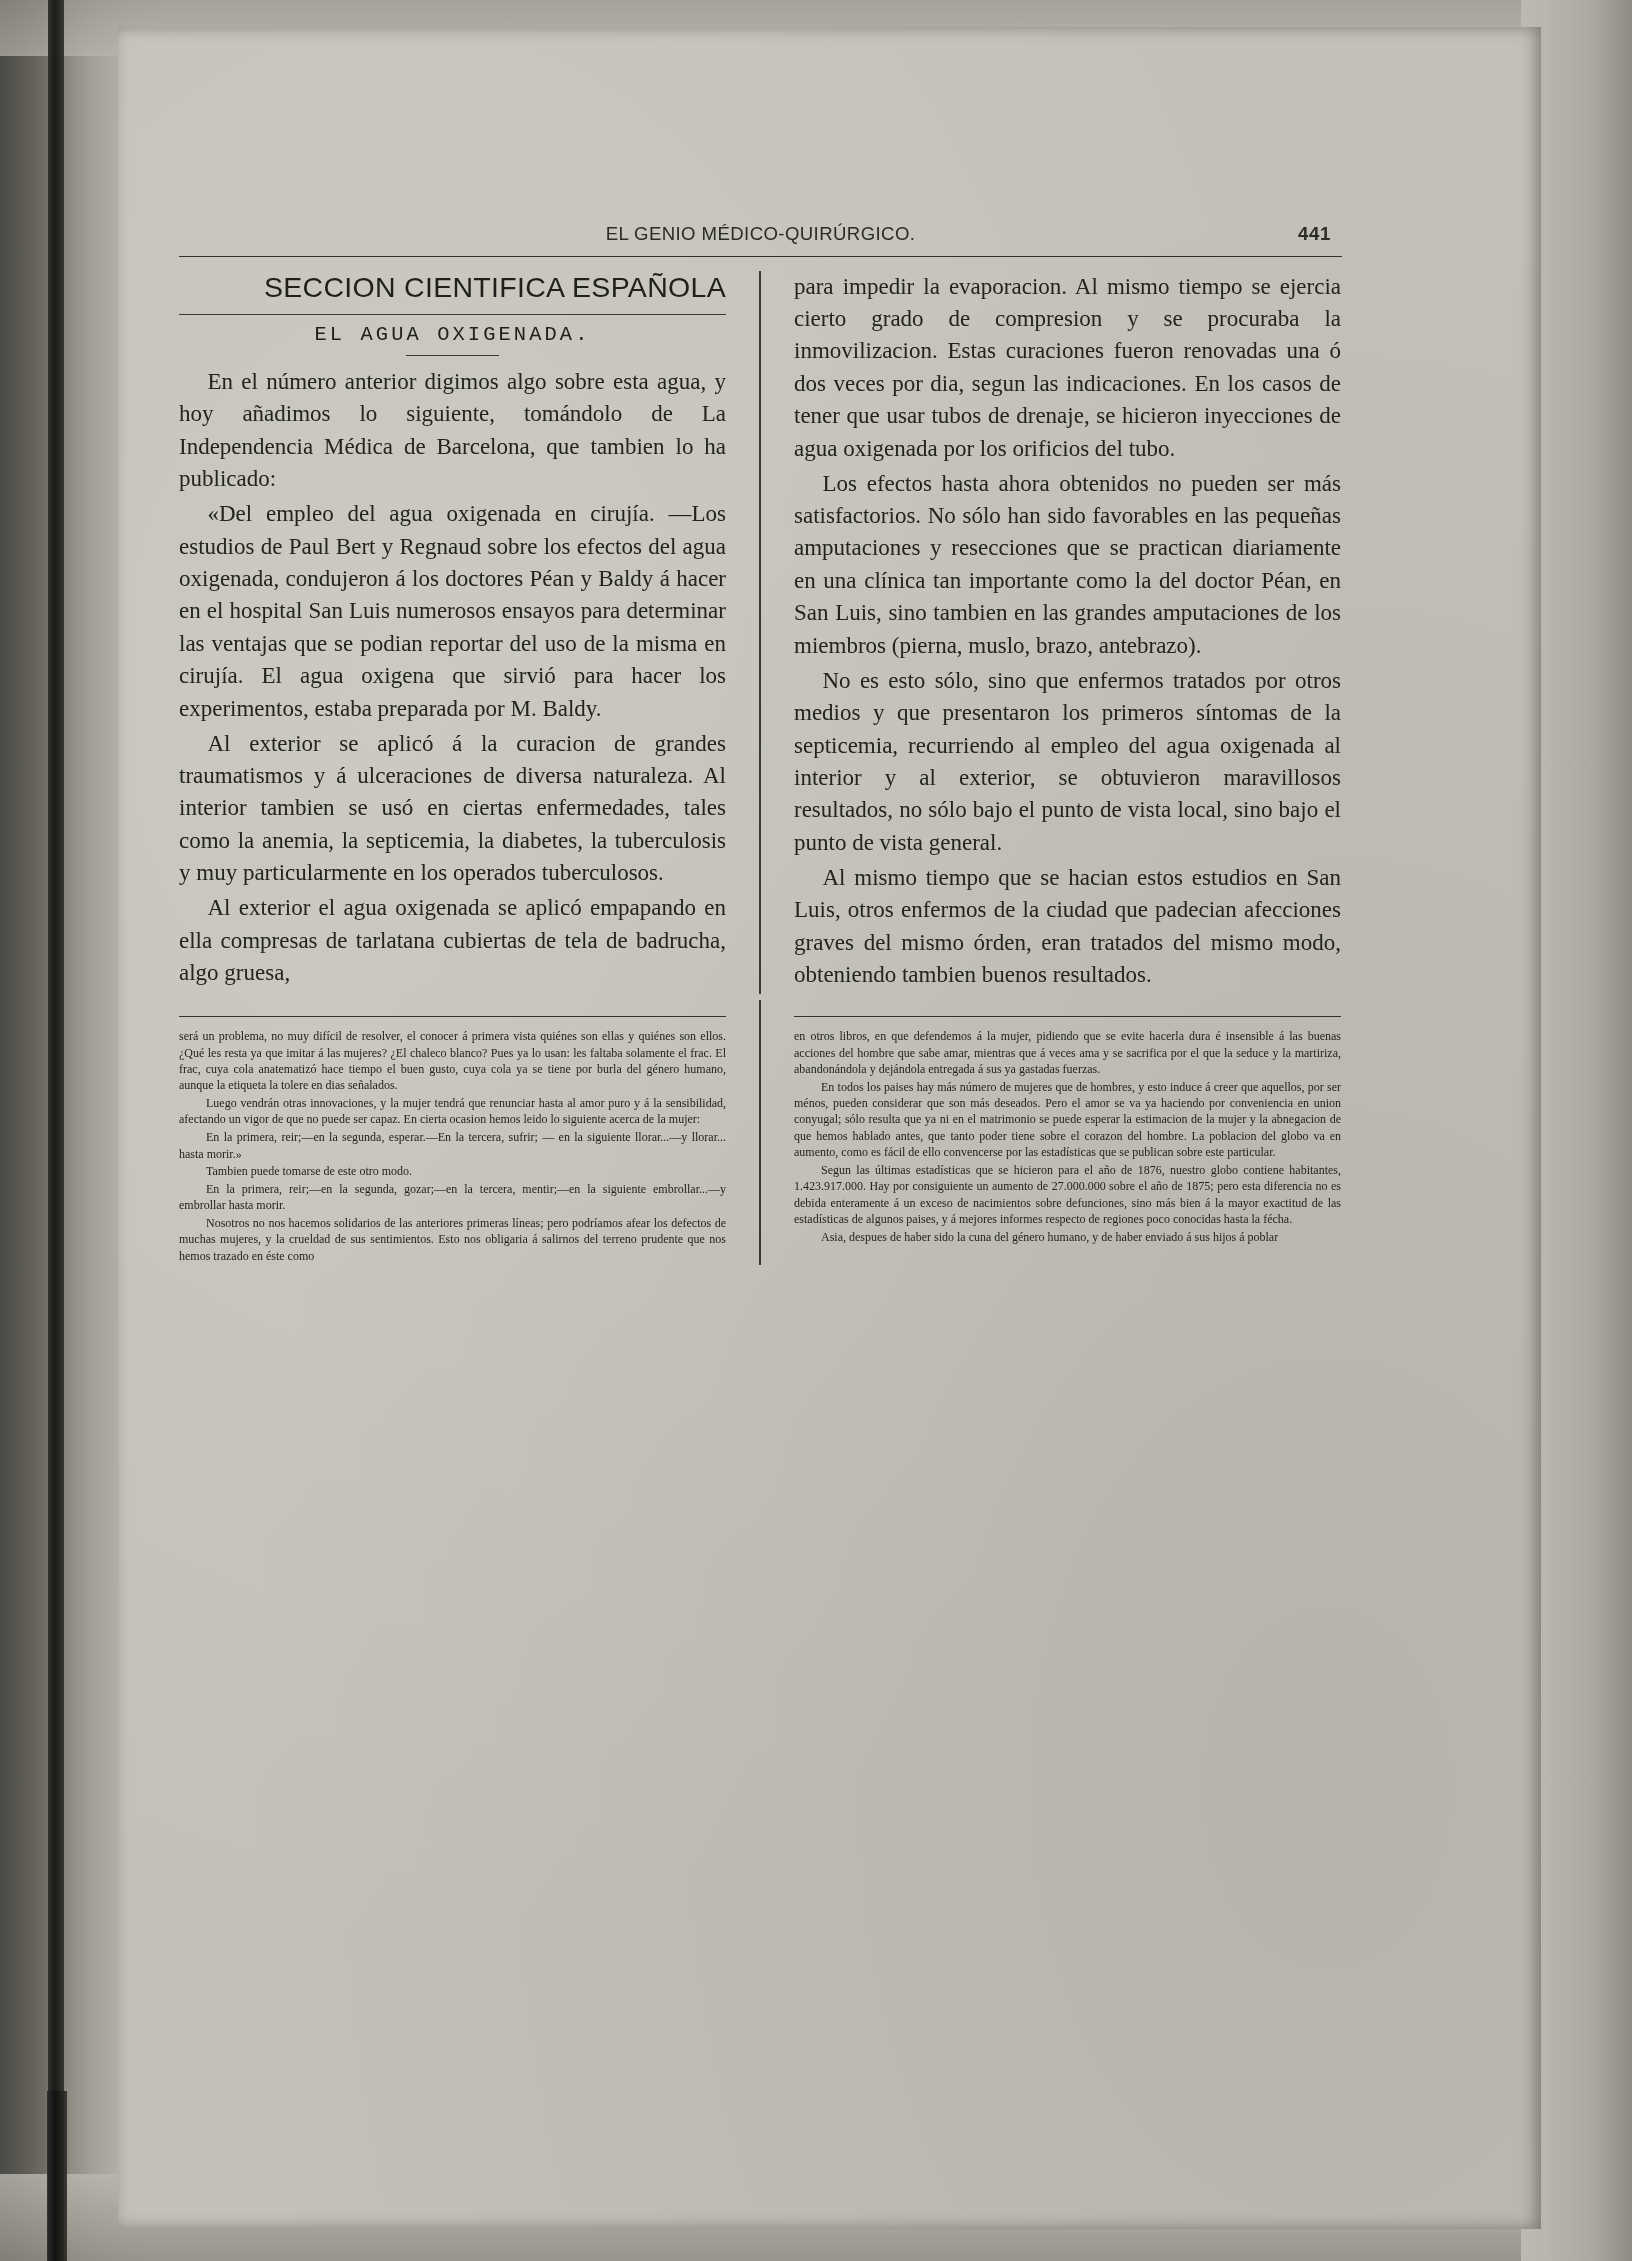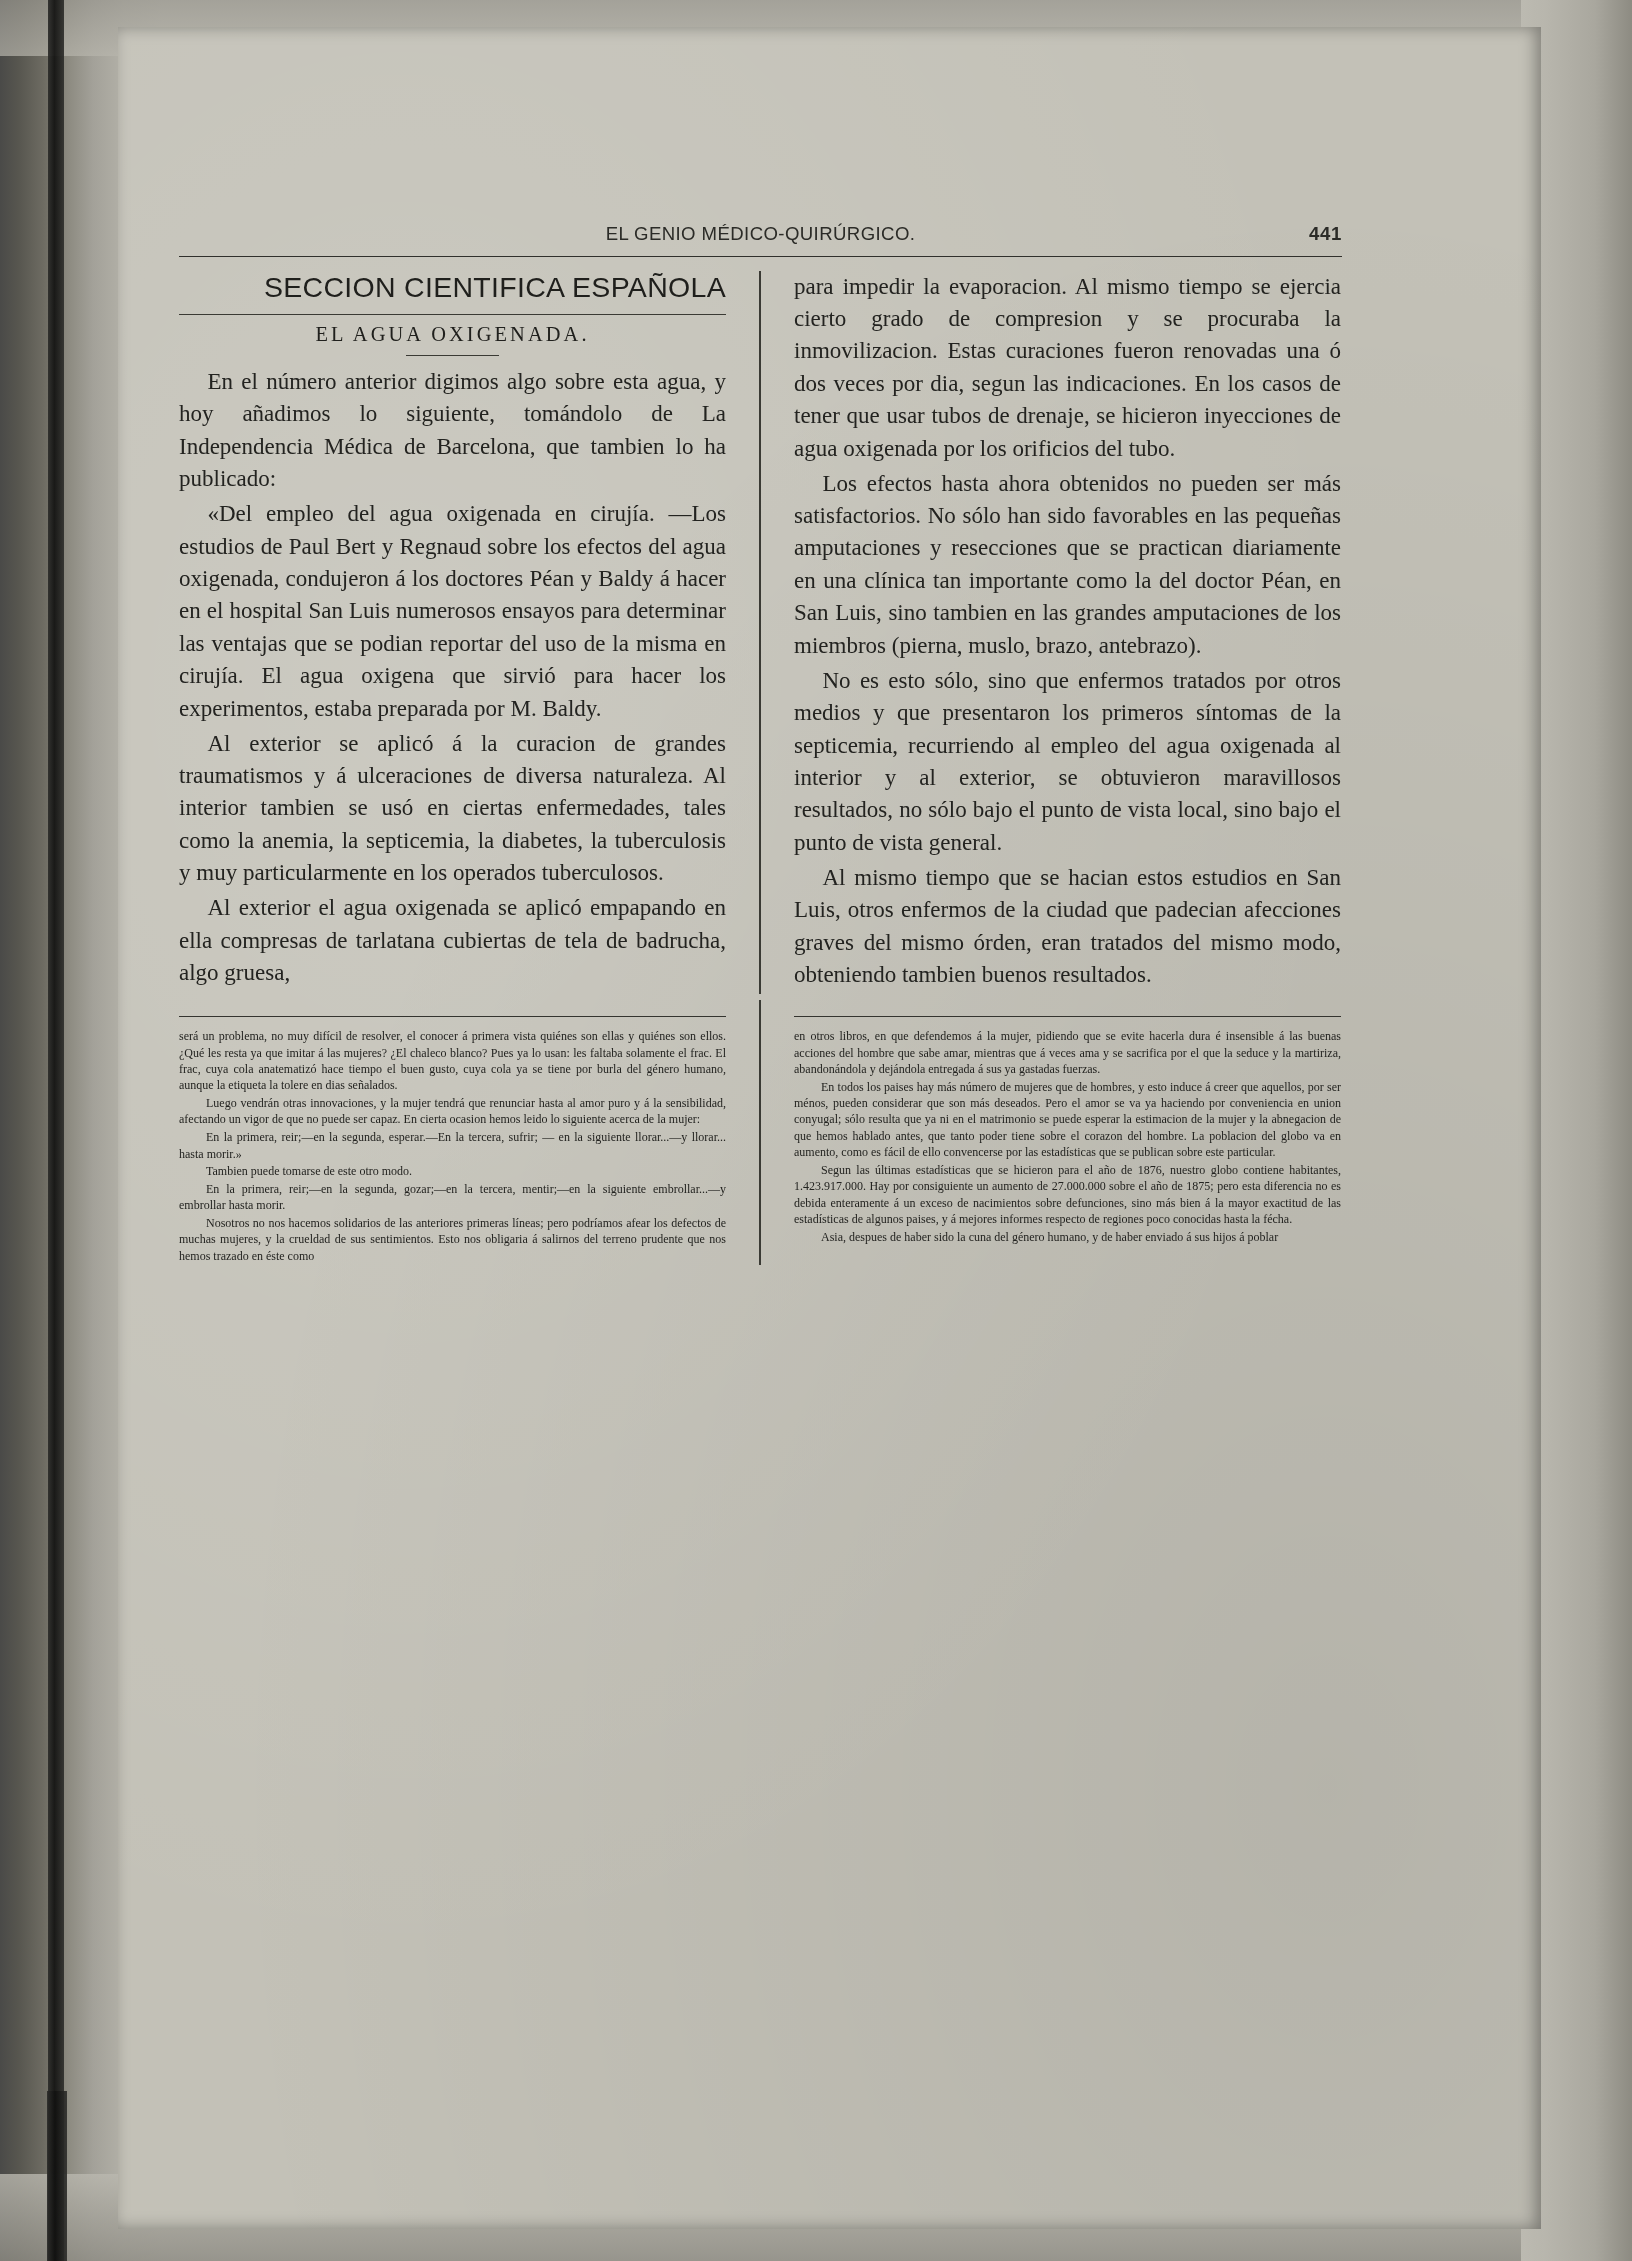--- a/index.html
+++ b/index.html
@@ -85,21 +85,21 @@
     color: #2b2b27;
   }
   .running-head .title {
     font-family: "Liberation Sans", sans-serif;
     font-weight: 400;
     font-size: 18.6px;
     letter-spacing: 0.4px;
   }
   .running-head .folio {
     position: absolute;
-    right: 0;
+    right: 11px;
     bottom: 0;
     font-family: "Liberation Sans", sans-serif;
     font-size: 18.6px;
     font-weight: 700;
   }
   .rule-main {
     margin-top: 11px;
     border-top: 1.5px solid #30302c;
     width: 100%;
   }
@@ -131,21 +131,21 @@
     white-space: nowrap;
   }
   .rule-thin {
     border-top: 1px solid #3a3a34;
     margin: 10px 0 8.7px 0;
   }
   .article-title {
     text-align: center;
     font-size: 20.4px;
     letter-spacing: 3.1px;
-    font-family: Liberation Serif, serif;
+    font-family: Liberation Mono, monospace;
     color: #20201d;
   }
   .rule-short {
     width: 93px;
     margin: 8.7px auto 10px auto;
     border-top: 0.9px solid #3a3a34;
   }
 
   p.body {
     font-size: 23px;

